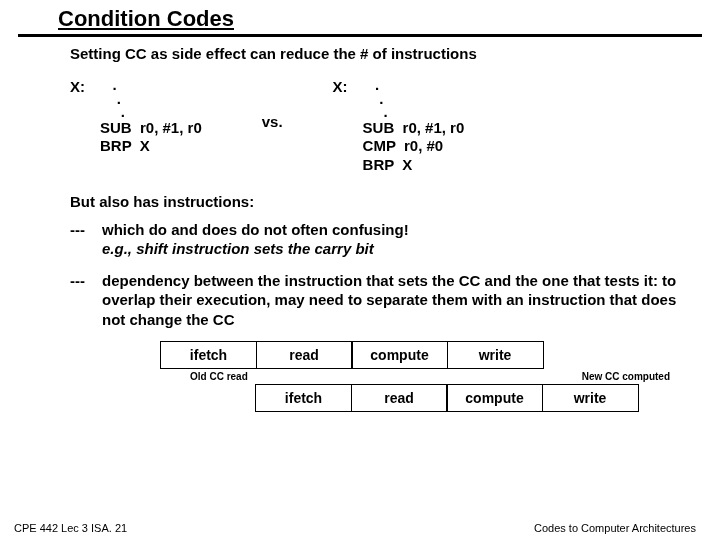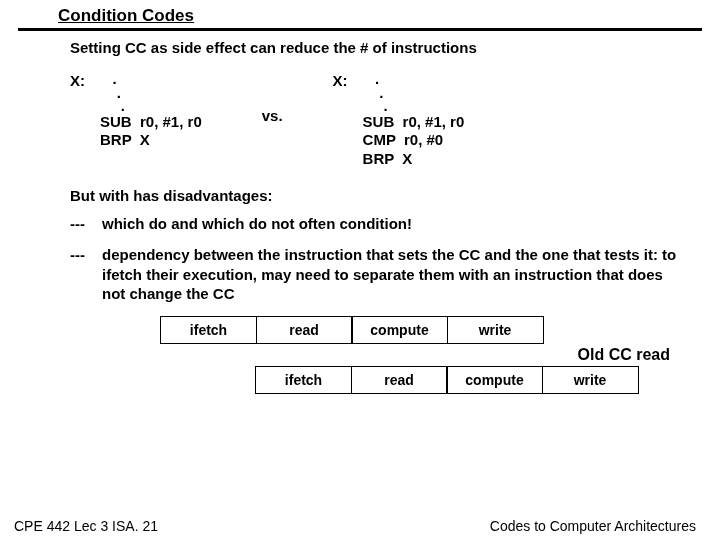--- a/index.html
+++ b/index.html
@@ -7,21 +7,21 @@
     padding: 0;
     width: 720px;
     height: 540px;
     font-family: Arial, Helvetica, sans-serif;
     background: #fff;
     color: #000;
     position: relative;
     box-sizing: border-box;
   }
   .title {
-    font-size: 17px;
+    font-size: 22px;
     font-weight: bold;
     text-decoration: underline;
     padding: 6px 0 2px 58px;
   }
   .hr {
     border-top: 3px solid #000;
     margin: 0 18px 0 18px;
   }
   .content {
     padding: 8px 40px 0 70px;
@@ -88,36 +88,36 @@
     display: flex;
     align-items: center;
     justify-content: center;
     margin-left: -1.5px;
   }
   .pcell:first-child {
     margin-left: 0;
   }
   .anno {
     display: flex;
-    justify-content: flex-end;
+    justify-content: space-between;
     width: 480px;
-    font-size: 16px;
+    font-size: 10px;
     padding: 2px 12px 2px 30px;
   }
   .row2 {
     margin-left: 95px;
   }
   .footer {
     position: absolute;
     bottom: 6px;
     left: 0;
     right: 0;
     display: flex;
     justify-content: space-between;
-    font-size: 14px;
+    font-size: 11px;
     padding: 0 24px 0 14px;
   }
 </style>
 </head>
 <body>
 
 <div class="title">Condition Codes</div>
 <div class="hr"></div>
 
 <div class="content">
@@ -141,43 +141,45 @@
         <div class="lines dots">   .
     .
      .</div>
         <div class="lines">SUB  r0, #1, r0
 CMP  r0, #0
 BRP  X</div>
       </div>
     </div>
   </div>
 
-  <div class="disadv-head">But with has disadvantages:</div>
+  <div class="disadv-head">But also has instructions:</div>
 
   <div class="bullet">
     <div class="dash">---</div>
     <div>
-      <div>which do and which do not often condition!</div>
+      <div>which do and does do not often confusing!</div>
+      <div class="italic">e.g., shift instruction sets the carry bit</div>
     </div>
   </div>
 
   <div class="bullet">
     <div class="dash">---</div>
-    <div>dependency between the instruction that sets the CC and the one that tests it: to ifetch their execution, may need to separate them with an instruction that does not change the CC</div>
+    <div>dependency between the instruction that sets the CC and the one that tests it: to overlap their execution, may need to separate them with an instruction that does not change the CC</div>
   </div>
 
   <div class="pipeline">
     <div class="prow">
       <div class="pcell">ifetch</div>
       <div class="pcell">read</div>
       <div class="pcell">compute</div>
       <div class="pcell">write</div>
     </div>
     <div class="anno">
       <span>Old CC read</span>
+      <span>New CC computed</span>
     </div>
     <div class="prow row2">
       <div class="pcell">ifetch</div>
       <div class="pcell">read</div>
       <div class="pcell">compute</div>
       <div class="pcell">write</div>
     </div>
   </div>
 </div>
 

